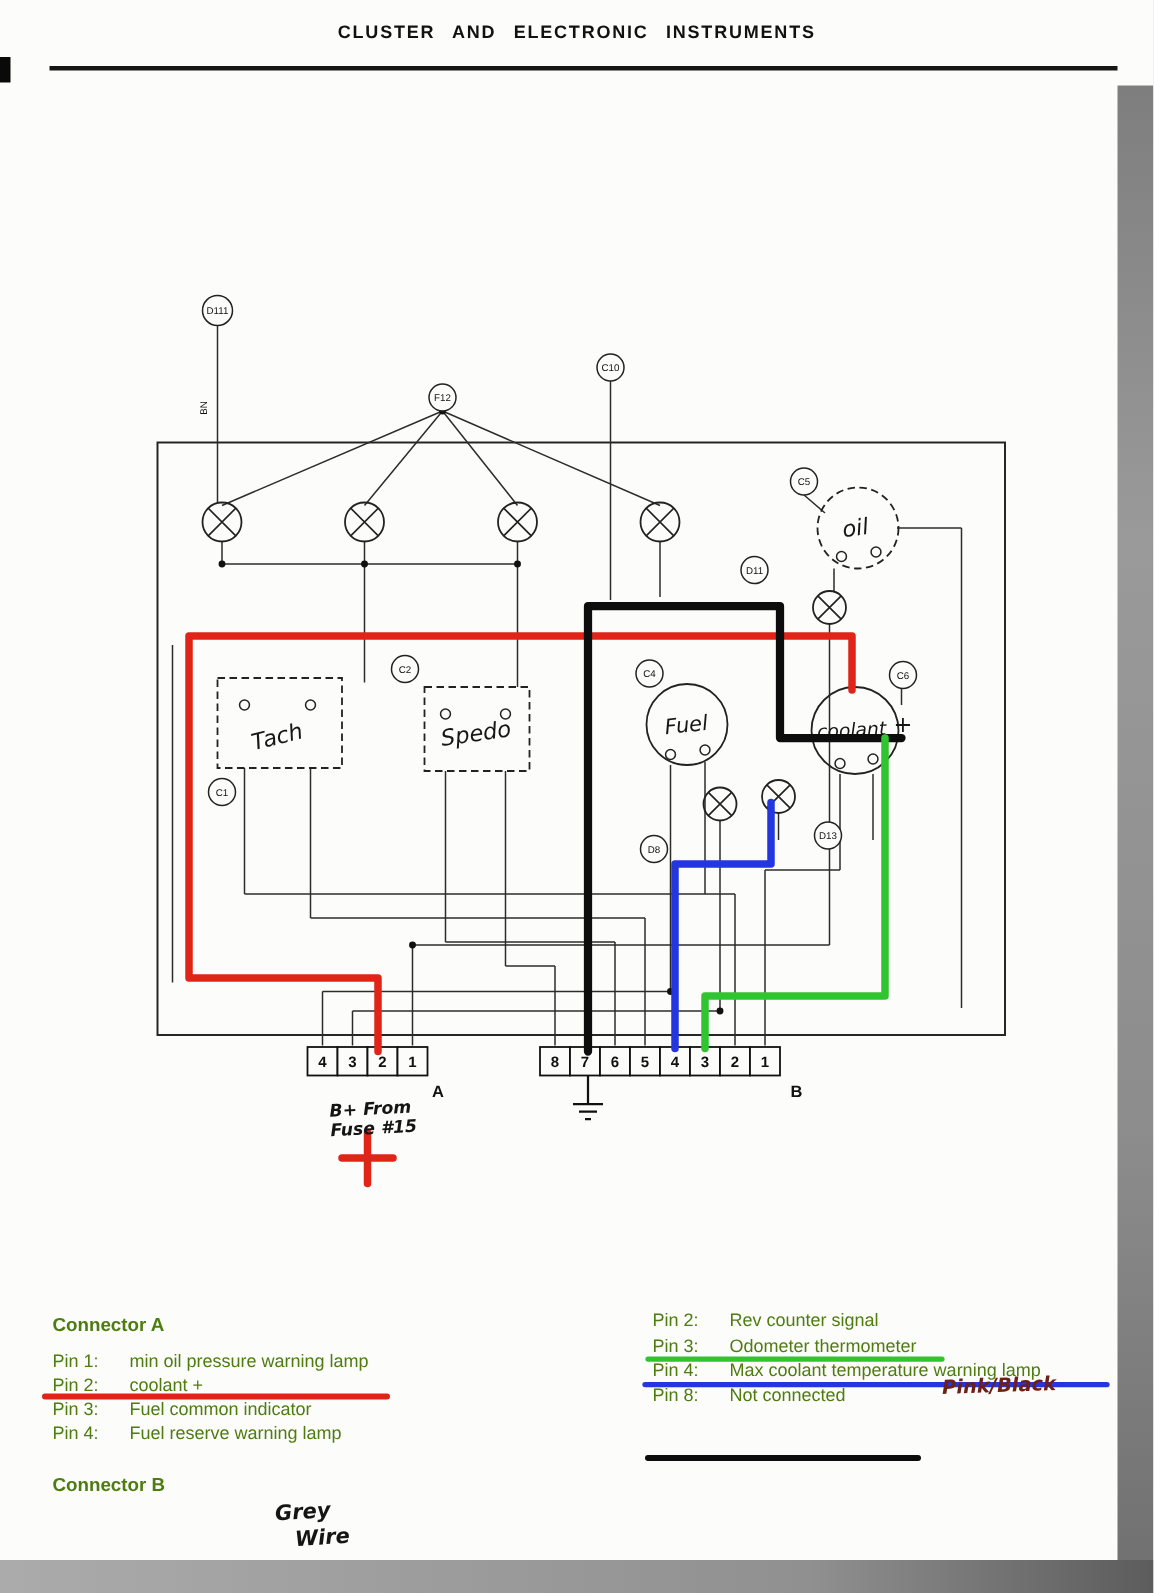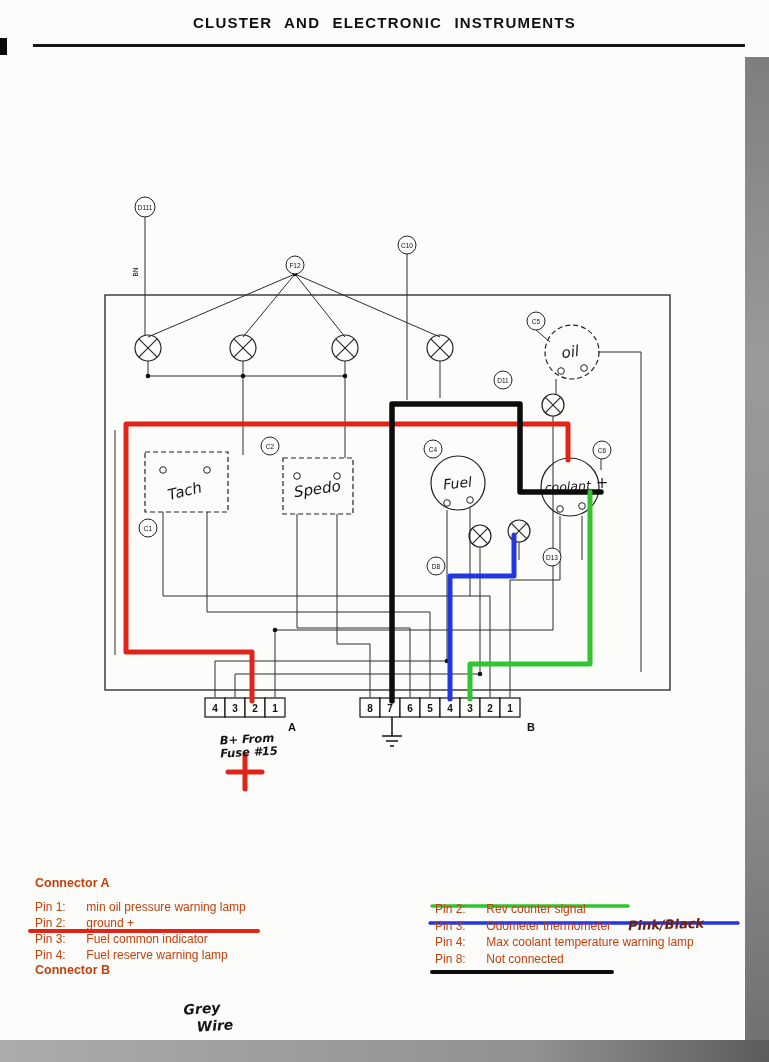--- a/index.html
+++ b/index.html
@@ -10,21 +10,21 @@
   }
   
   .scan-right  { position:absolute; left:745px; top:57px; width:24px; height:1005px;
                  background:linear-gradient(180deg,#7e7e7e,#9a9a9a 30%,#8c8c8c 70%,#6f6f6f); }
   .scan-bottom { position:absolute; left:0; top:1040px; width:769px; height:22px;
                  background:linear-gradient(90deg,#ababab,#909090 70%,#5c5c5c); }
   .scan-mark   { position:absolute; left:0; top:38px; width:7px; height:17px; background:#0a0a0a; }
 
   
   .title { position:absolute; top:14px; left:0; width:769px; text-align:center;
-           font-weight:bold; font-size:15px; letter-spacing:1.2px; word-spacing:7px; color:#111; }
+           font-weight:bold; font-size:12px; letter-spacing:1.2px; word-spacing:7px; color:#111; }
   .title-rule { position:absolute; top:44px; left:33px; width:712px; height:3px; background:#161616; }
 
   
   #diagram-svg { position:absolute; left:0; top:0; }
   .outline { fill:none; stroke:#222; stroke-width:1.3; }
   .wire    { fill:none; stroke:#2c2c2c; stroke-width:1; }
   .gauge   { fill:none; stroke:#222; stroke-width:1.2; }
   .dashed  { stroke-dasharray:5 3; }
   .term    { fill:#fcfcfa; stroke:#222; stroke-width:1; }
   .lampc   { fill:none; stroke:#222; stroke-width:1.2; }
@@ -32,25 +32,25 @@
   .refc    { fill:#fcfcfa; stroke:#222; stroke-width:1; }
   .reft    { font-family:"Liberation Sans",sans-serif; font-size:6.5px; text-anchor:middle; fill:#111; }
   .pinbox  { fill:#fcfcfa; stroke:#111; stroke-width:1.2; }
   .pinnum  { font-family:"Liberation Sans",sans-serif; font-size:10px; font-weight:bold; text-anchor:middle; fill:#111; }
   .connlbl { font-family:"Liberation Sans",sans-serif; font-size:11px; font-weight:bold; fill:#111; }
   .ground  { fill:none; stroke:#111; stroke-width:1.5; }
   .anno    { fill:none; stroke-linecap:round; stroke-linejoin:round; }
   .hand-svg{ font-family:"DejaVu Sans",sans-serif; font-style:italic; fill:#161616; }
 
   
-  .legend  { position:absolute; font-size:12px; color:#c2410c; }
+  .legend  { position:absolute; font-size:12px; color:#4d7c0f; }
   .legend-a{ left:35px; top:876px; width:370px; }
-  .legend-b{ left:435px; top:872px; width:330px;margin-top:29px; }
+  .legend-b{ left:435px; top:872px; width:330px; }
   .lg-head { font-weight:bold; font-size:12.5px; margin-bottom:9px; }
-  .lg-head.second { }
+  .lg-head.second { margin-top:20px; }
   .lg-row  { height:16px; line-height:16px; white-space:nowrap; }
   .legend-b .lg-row { height:16.5px; line-height:16.5px; }
   .lg-pin  { display:inline-block; width:48px; }
 
   
   .hand-note { position:absolute; font-family:"DejaVu Sans",sans-serif; font-style:italic; color:#151515; }
   #fuse-note { left:220px; top:733px; font-size:11.5px; line-height:13px; transform:rotate(-3deg); font-weight:600; }
   #grey-note { left:184px; top:999px; font-size:14px; line-height:18px; transform:rotate(-4deg); font-weight:600; }
   #grey-note .l2 { margin-left:12px; }
   #pink-note { left:628px; top:917px; font-size:13px; transform:rotate(-2deg); font-weight:600; color:#6d2015; }
@@ -256,21 +256,21 @@
   </div>
 
   <div class="legend legend-a">
     <div class="lg-head">Connector A</div>
     <div class="lg-row">
       <span class="lg-pin">Pin 1:</span>
       <span class="lg-desc">min oil pressure warning lamp</span>
     </div>
     <div class="lg-row">
       <span class="lg-pin">Pin 2:</span>
-      <span class="lg-desc">ground +</span>
+      <span class="lg-desc">coolant +</span>
     </div>
     <div class="lg-row">
       <span class="lg-pin">Pin 3:</span>
       <span class="lg-desc">Fuel common indicator</span>
     </div>
     <div class="lg-row">
       <span class="lg-pin">Pin 4:</span>
       <span class="lg-desc">Fuel reserve warning lamp</span>
     </div>
     <div class="lg-head second">Connector B</div>

